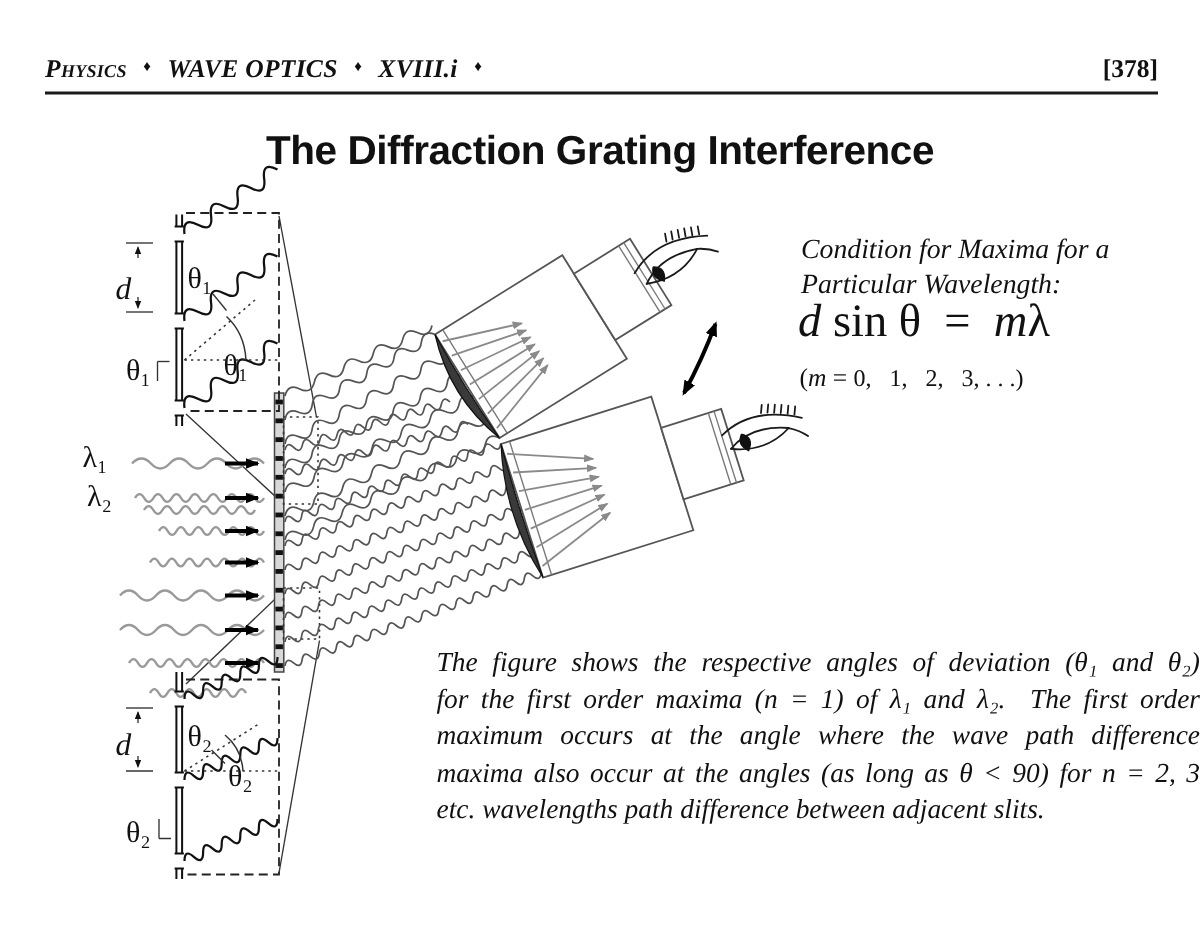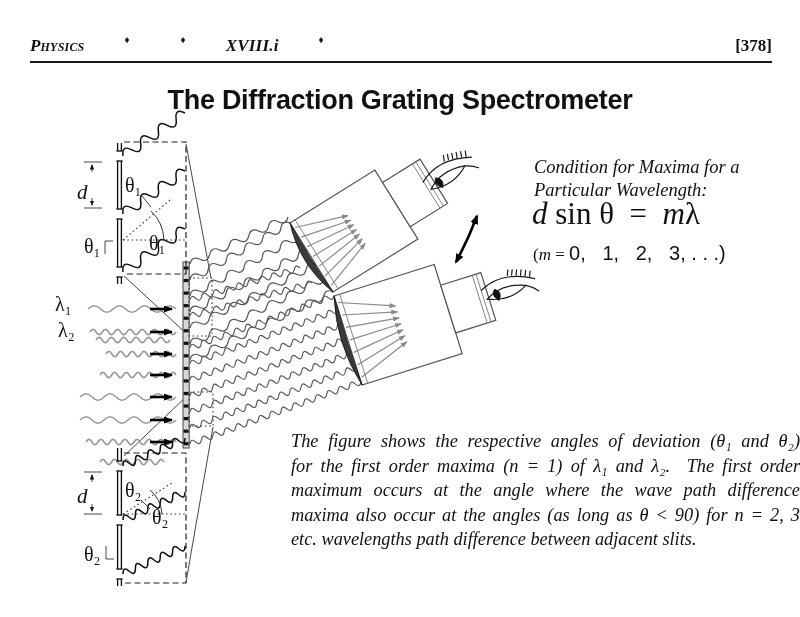--- a/index.html
+++ b/index.html
@@ -1,35 +1,35 @@
 <!DOCTYPE html>
 <html><head>
 <meta charset="utf-8">
 <style>
   html,body{margin:0;padding:0;background:#fff;}
   #page{position:relative;width:800px;height:617px;background:#fff;overflow:hidden;
         font-family:"Liberation Serif","DejaVu Serif",serif;color:#111;}
   
   #hdr{position:absolute;left:30px;right:28px;top:36px;display:flex;justify-content:space-between;align-items:baseline;}
-  .hdr-items{display:flex;align-items:flex-start;gap:29px;}
+  .hdr-items{display:flex;align-items:center;}
   .hdr-item{font-style:italic;font-weight:600;font-size:17px;letter-spacing:.2px;}
   .sc{font-variant:small-caps;}
   .sep{font-size:10px;margin:0 11px;font-style:normal;position:relative;top:-2px;}
   #pageref{font-weight:700;font-size:17px;}
   #rule{position:absolute;left:30px;right:28px;top:61px;height:2px;background:#1a1a1a;}
   
   #title{position:absolute;left:0;right:0;top:85px;text-align:center;
          font-family:"Liberation Sans","DejaVu Sans",sans-serif;font-weight:700;font-size:27px;letter-spacing:-.3px;}
   
   #cond{position:absolute;left:534px;top:156px;font-style:italic;font-size:18.5px;line-height:23px;}
   #eq{position:absolute;left:532px;top:196px;font-size:31px;white-space:pre;}
   #eq .it{font-style:italic;}
   #mline{position:absolute;left:533px;top:242px;font-size:17px;white-space:pre;}
   #mline .it{font-style:italic;}
-  #mline .vals{font-family:Liberation Sans, sans-serif;font-size:20px;}
+  #mline .vals{font-family:Liberation Serif, serif;font-size:16px;}
   
   #cap{position:absolute;left:271px;top:429px;width:509px;font-style:italic;font-size:18.3px;line-height:24.6px;margin-left:20px;}
   .cap-line{text-align:justify;text-align-last:justify;white-space:pre-wrap;}
   .cap-line.last{text-align-last:left;}
   
   #diagram{position:absolute;left:0;top:0;}
   .thin{stroke:#333;stroke-width:.9;}
   .dot{stroke:#333;stroke-width:1.05;stroke-dasharray:1.6 2.7;fill:none;}
   .dash{stroke:#222;stroke-width:1.2;stroke-dasharray:6 3.5;fill:none;}
   .grat{stroke:#111;stroke-width:1.35;}
@@ -51,29 +51,30 @@
 </style>
 </head>
 <body>
 
 <div id="page">
 
   <div id="hdr">
     <div class="hdr-items">
       <span class="hdr-item sc">Physics</span>
       <span class="sep">♦</span>
+      <span class="hdr-item">WAVE OPTICS</span>
       <span class="sep">♦</span>
       <span class="hdr-item">XVIII.i</span>
       <span class="sep">♦</span>
     </div>
     <span id="pageref">[378]</span>
   </div>
   <div id="rule"></div>
 
-  <div id="title">The Diffraction Grating Spectrometer</div>
+  <div id="title">The Diffraction Grating Interference</div>
 
   <div id="cond">
     <div>Condition for Maxima for a</div>
     <div>Particular Wavelength:</div>
   </div>
 
   <div id="eq"><span class="it">d</span><span> sin </span><span>θ</span><span>  =  </span><span class="it">m</span><span>λ</span></div>
 
   <div id="mline"><span>(</span><span class="it">m</span><span> = </span><span class="vals">0,   1,   2,   3, . . .)</span></div>
 

